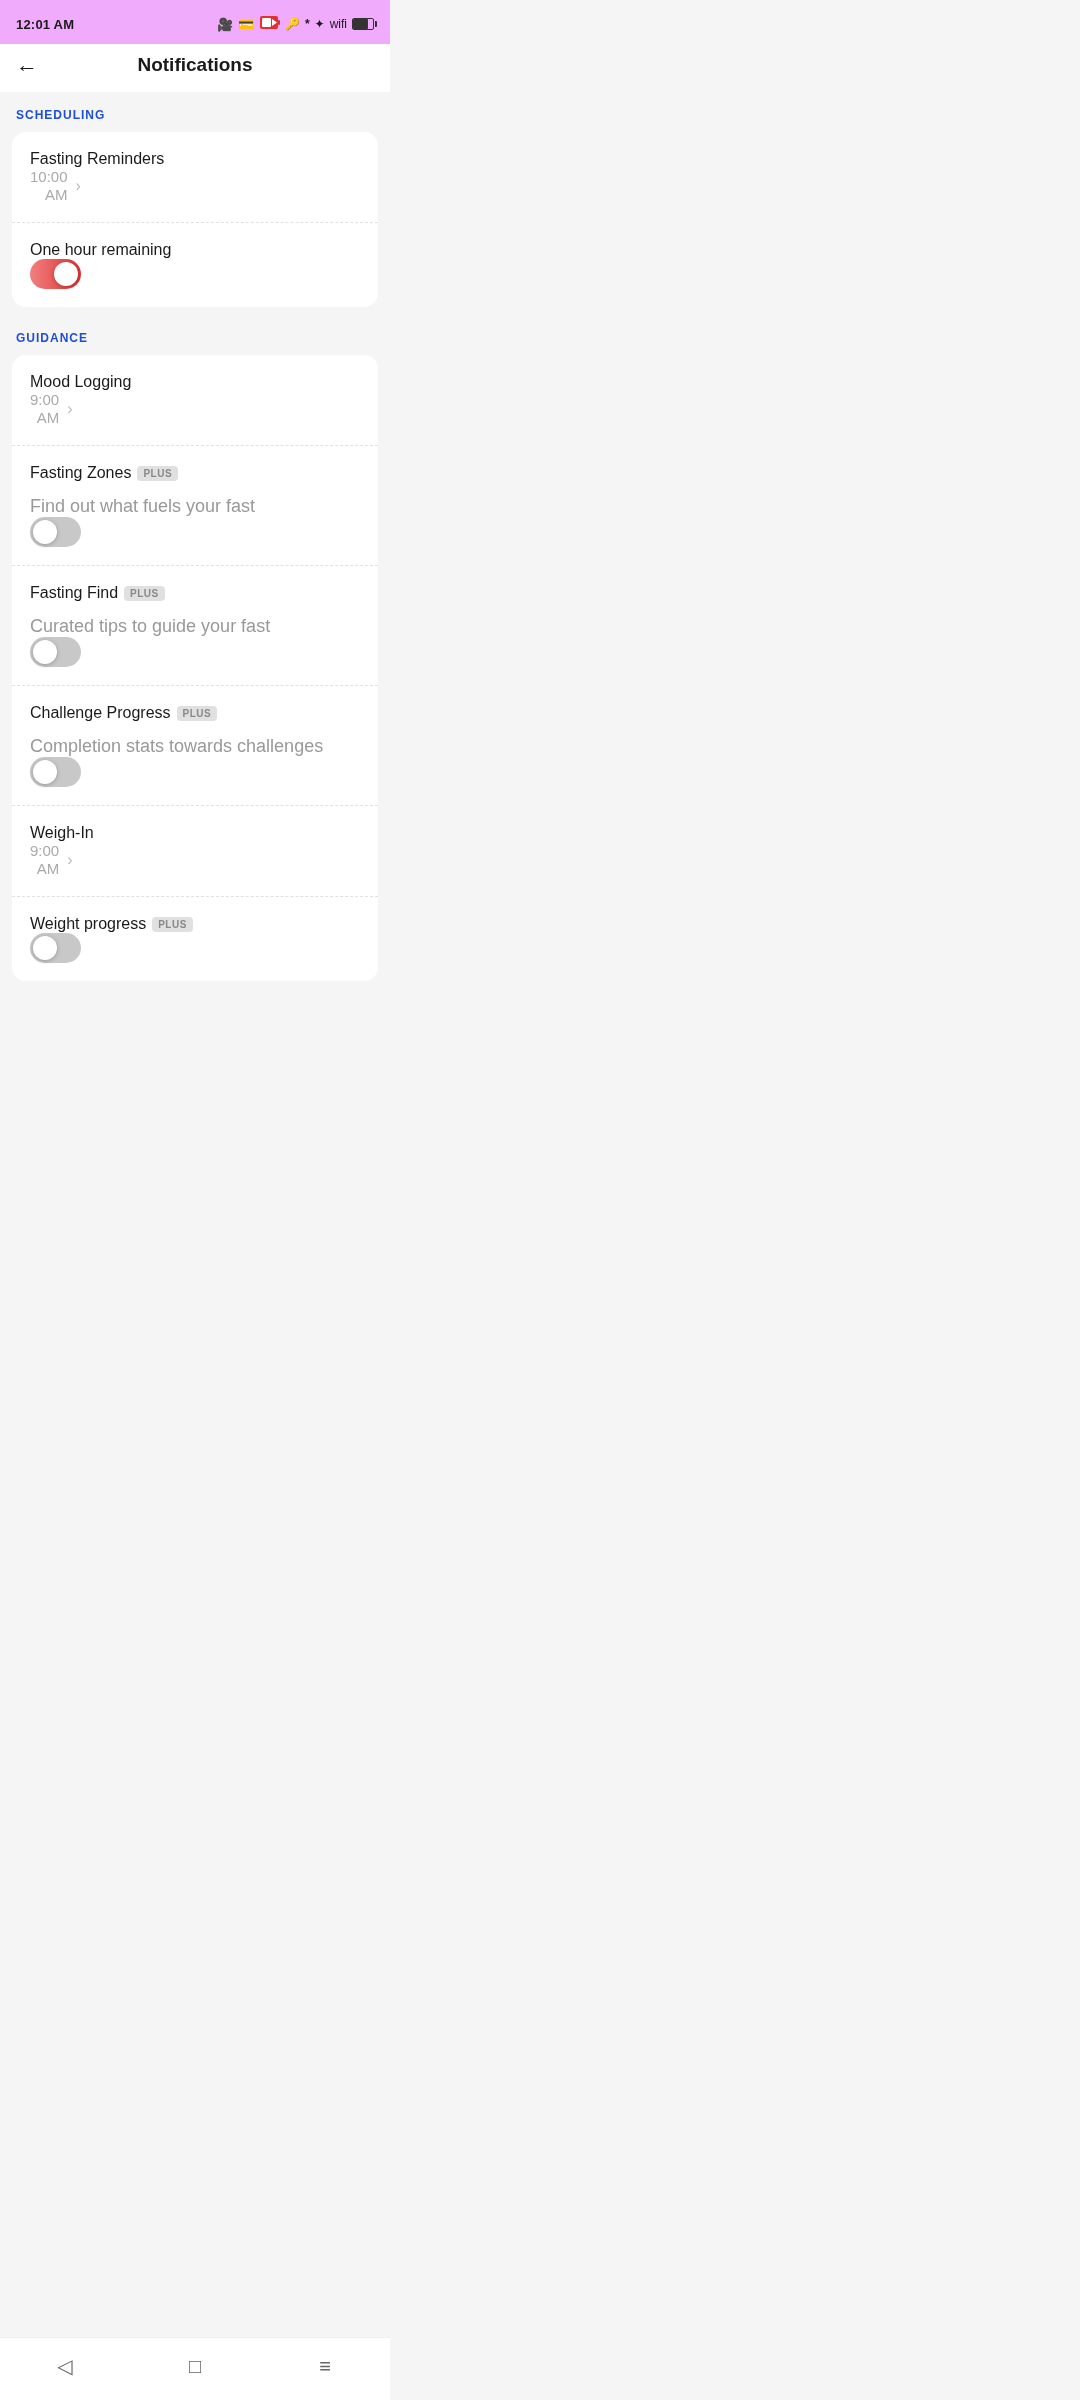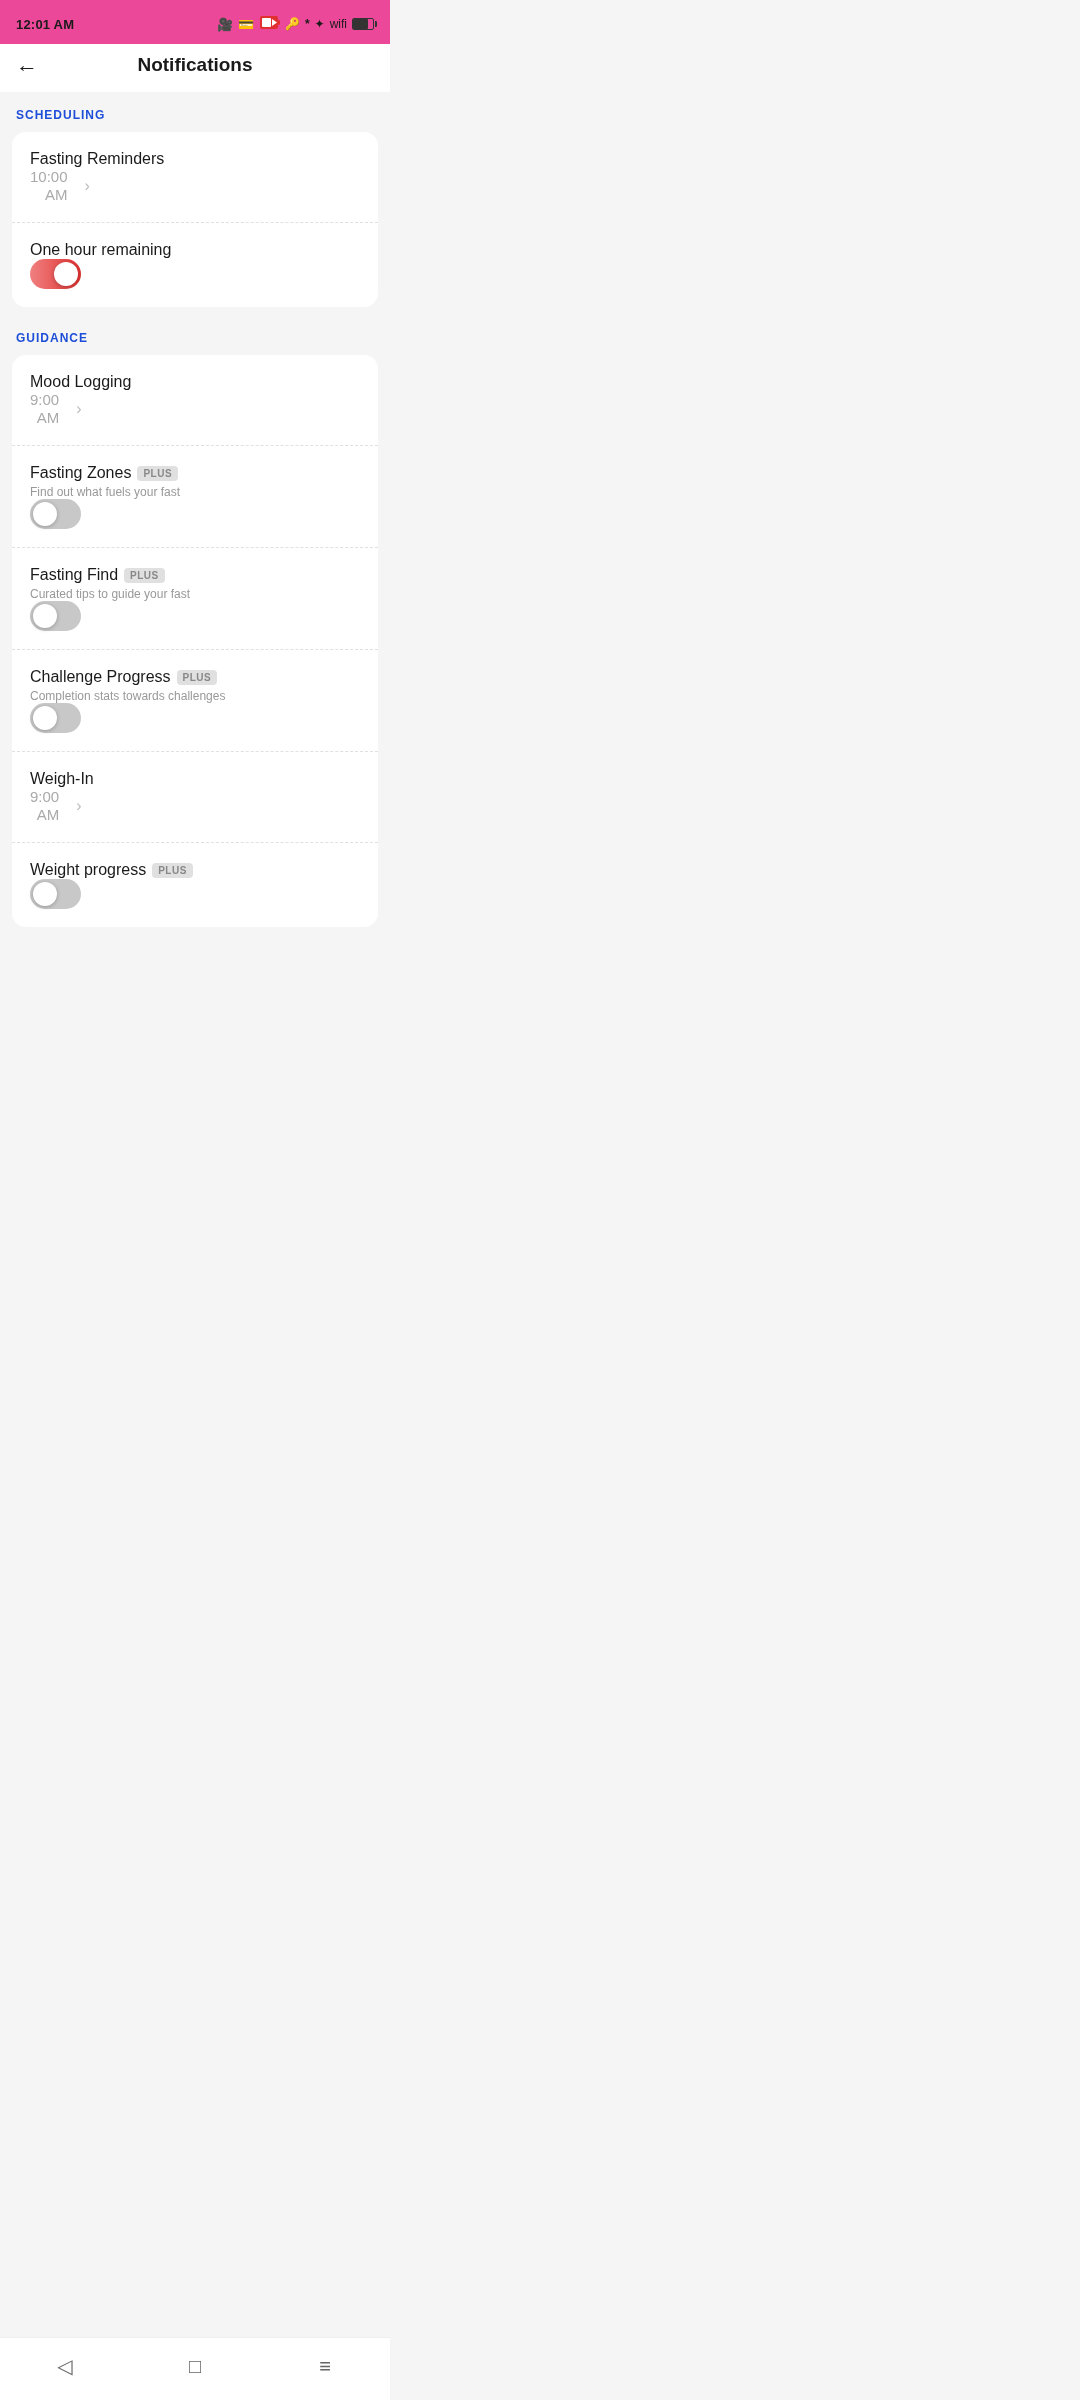--- a/index.html
+++ b/index.html
@@ -9,21 +9,21 @@
       width: 390px;
       min-height: 844px;
       background: #f5f5f5;
       font-family: -apple-system, BlinkMacSystemFont, 'Helvetica Neue', Arial, sans-serif;
       color: #1a1a1a;
       overflow-x: hidden;
     }
 
     
     .status-bar {
-      background: #ec4899;
+      background: #f0abfc;
       display: flex;
       justify-content: space-between;
       align-items: center;
       padding: 10px 16px 6px 16px;
       height: 44px;
     }
 
     .status-time {
       font-size: 13px;
       font-weight: 600;
@@ -137,29 +137,29 @@
       gap: 3px;
     }
 
     .row-title {
       font-size: 16px;
       font-weight: 400;
       color: #1a1a1a;
     }
 
     .row-subtitle {
-      font-size: 12px;
+      font-size: 18px;
       color: #999;
-      margin-top: 0;
+      margin-top: 11px;
     }
 
     .row-right {
       display: flex;
       align-items: center;
-      gap: 17px;
+      gap: 8px;
     }
 
     .time-label {
       font-size: 15px;
       color: #aaa;
       text-align: right;
       line-height: 1.2;
     }
 
     .chevron {

